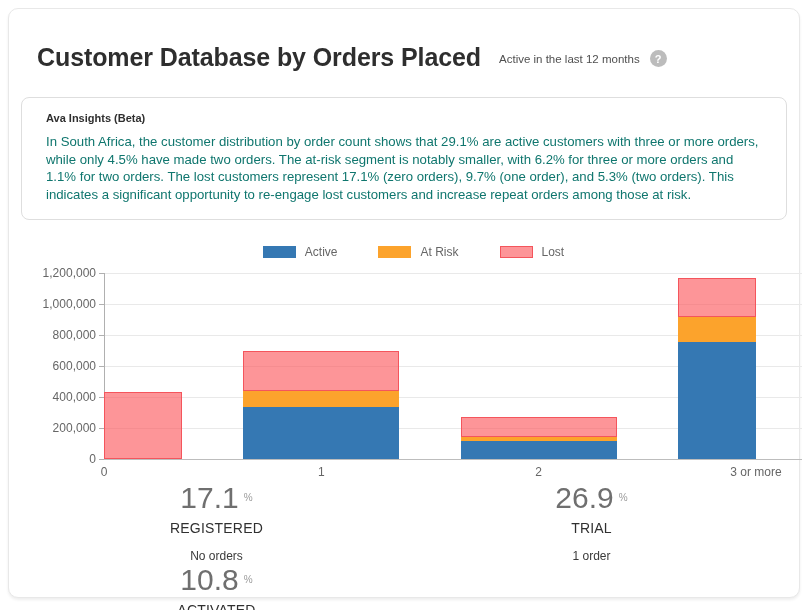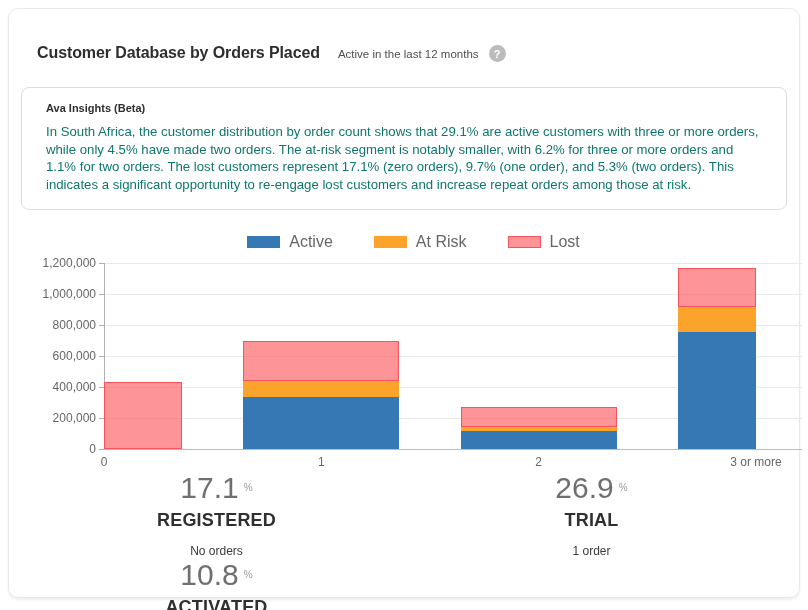--- a/index.html
+++ b/index.html
@@ -14,21 +14,21 @@
   .card {
     position:absolute; left:8px; top:8px;
     width:792px; height:590px;
     background:#fff;
     border:1px solid #e8e8e8;
     border-radius:10px;
     box-shadow:0 2px 3px rgba(0,0,0,0.07);
   }
   
   .header { display:flex; align-items:center; padding:34px 28px 0 28px; }
-  .title { font-size:16px; font-weight:700; color:#2e2e2e; letter-spacing:-0.1px; }
+  .title { font-size:25px; font-weight:700; color:#2e2e2e; letter-spacing:-0.1px; }
   .subtitle { font-size:11.5px; color:#4f4f4f; margin-left:18px; padding-top:3px; }
   .help {
     width:17px; height:17px; margin-left:10px; margin-top:2px;
     border-radius:50%; background:#bcbcbc; color:#fff;
     font-size:11px; font-weight:bold;
     display:inline-flex; align-items:center; justify-content:center;
     cursor:pointer; user-select:none;
   }
   
   .insights {
@@ -37,21 +37,21 @@
     border-radius:8px;
     padding:14px 20px 14px 24px;
   }
   .insights-title { font-size:11px; font-weight:700; color:#2f2f2f; }
   .insights-body {
     margin:9px 0 2px 0; font-size:13.2px; line-height:17.6px; color:#0f766e;
   }
   
   .chart { margin-top:24px; position:relative; }
   .legend { display:flex; justify-content:center; align-items:center; height:16px; }
-  .legend-item { display:flex; align-items:center; margin:0 11px; font-size:16px; color:#666; cursor:pointer;padding-left:19px; }
+  .legend-item { display:flex; align-items:center; margin:0 11px; font-size:12px; color:#666; cursor:pointer;padding-left:19px; }
   .swatch { width:33px; height:12px; display:inline-block; margin-right:9px; }
   .plot-wrap { position:relative; margin:13px 0 0 95px; width:698px; height:186px; }
   .gridline { position:absolute; left:0; width:698px; height:1px; background:#e9e9e9; }
   .y-axis { position:absolute; left:0; top:0; width:1px; height:187px; background:#b0b0b0; }
   .x-axis { position:absolute; left:0; top:186px; width:698px; height:1px; background:#bdbdbd; }
   .ytick-mark { position:absolute; left:-5px; width:5px; height:1px; background:#b0b0b0; }
   .ytick-label {
     position:absolute; left:-96px; width:88px; text-align:right;
     font-size:12px; color:#666;
   }
@@ -61,21 +61,21 @@
     font-size:12px; color:#666;
   }
   
   .stats {
     display:grid; grid-template-columns:repeat(2,1fr);
     margin:22px 20px 0 20px;
   }
   .stat { text-align:center; }
   .stat-value { font-size:30px; font-weight:300; color:#6f6f6f; line-height:34px; }
   .stat-unit { font-size:10px; color:#9b9b9b; margin-left:5px; vertical-align:7px; font-weight:400; }
-  .stat-label { font-size:18px; font-weight:700; color:#303030; margin-top:5px; letter-spacing:0.2px; }
+  .stat-label { font-size:14px; font-weight:400; color:#303030; margin-top:5px; letter-spacing:0.2px; }
   .stat-sub { font-size:12px; color:#3a3a3a; margin-top:13px; }
 </style>
 </head>
 <body>
 
 <div class="card">
 
   <div class="header">
     <span class="title">Customer Database by Orders Placed</span>
     <span class="subtitle">Active in the last 12 months</span>

